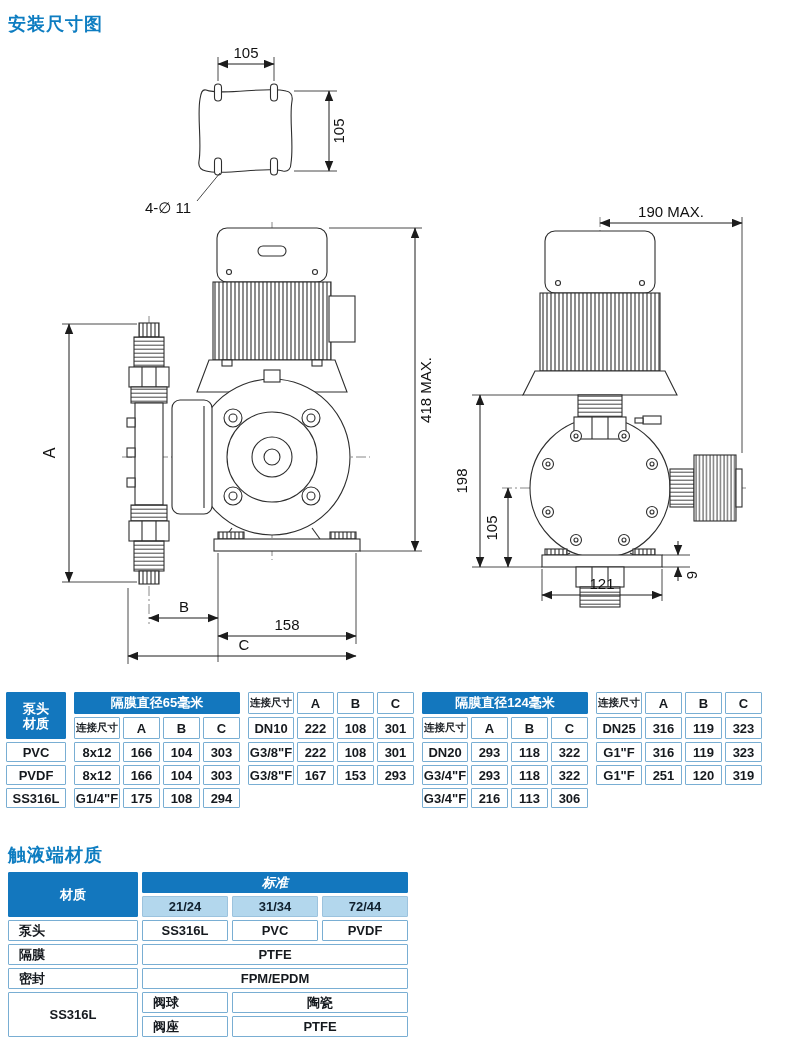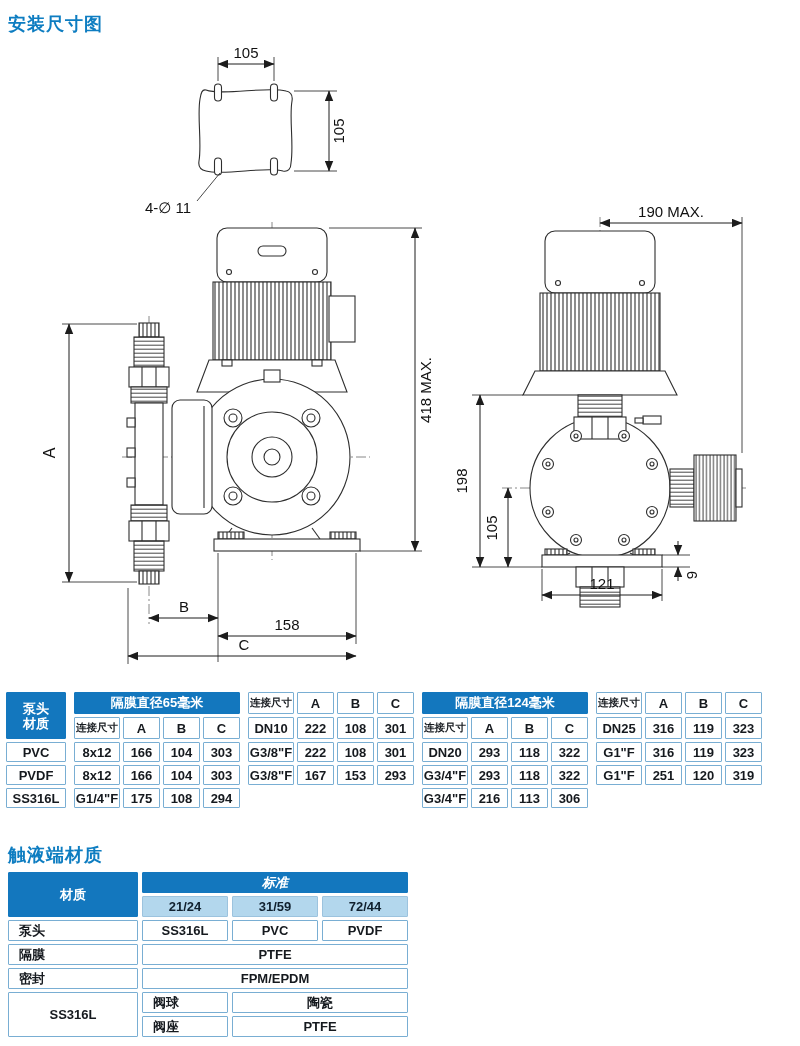--- a/index.html
+++ b/index.html
@@ -355,21 +355,21 @@
       <div class="cell">319</div>
     </div>
   </div>
 
   <div class="sec-title" id="title2">触液端材质</div>
 
   <div class="t2">
     <div class="cell blue sp1">材质</div>
     <div class="cell blue sp-std">标准</div>
     <div class="cell lblue">21/24</div>
-    <div class="cell lblue">31/59</div>
+    <div class="cell lblue">31/34</div>
     <div class="cell lblue">72/44</div>
 
     <div class="cell rowlabel">泵头</div>
     <div class="cell">SS316L</div>
     <div class="cell">PVC</div>
     <div class="cell">PVDF</div>
 
     <div class="cell rowlabel">隔膜</div>
     <div class="cell sp-val3">PTFE</div>
 

